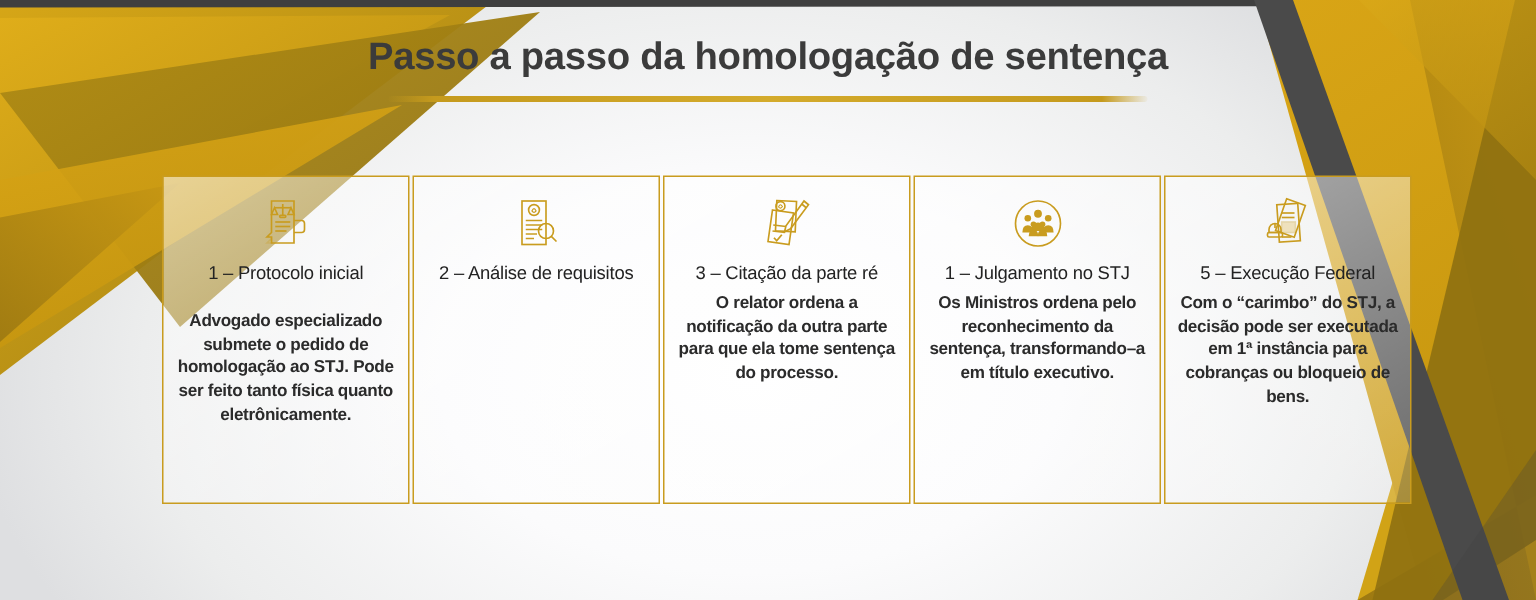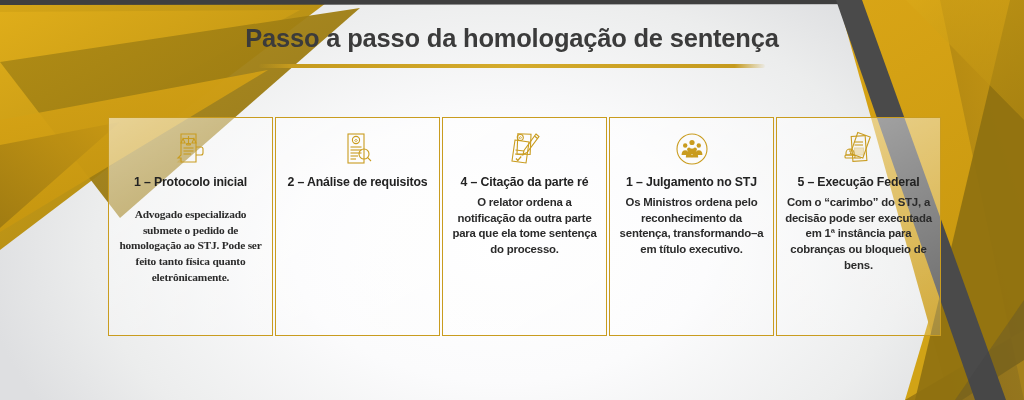--- a/index.html
+++ b/index.html
@@ -58,29 +58,29 @@
     width:165px; height:219px;
     border:1.4px solid #c99c1f;
     background:linear-gradient(150deg, rgba(255,255,255,0.55) 0%, rgba(255,255,255,0.18) 100%);
     padding:8px 7px 6px;
     display:flex; flex-direction:column; align-items:center;
     text-align:center;
   }
   .card-icon { height:46px; display:flex; align-items:center; justify-content:center; margin-bottom:3px; }
   .card-icon svg { display:block; }
   .card-title {
-    font-size:12.3px; font-weight:bold; color:#232323;
+    font-size:12.3px; font-weight:normal; color:#232323;
     line-height:1.3; letter-spacing:-0.15px;
   }
   .card-body {
     font-size:11.4px; font-weight:bold; color:#2b2b2b;
     line-height:1.38; letter-spacing:-0.2px;
     margin-top:4px;
   }
-  .card.c1 .card-body { margin-top:16px;font-family:Liberation Serif, serif; }
+  .card.c1 .card-body { margin-top:16px; }
 
   
   .logo {
     position:absolute; left:33px; top:345px; width:192px; z-index:7;
     text-align:center;
   }
   .logo-rule-top {
     height:1px; width:100%;
     background:linear-gradient(90deg, rgba(130,130,130,0) 0%, #8f8f8f 18%, #8f8f8f 82%, rgba(130,130,130,0) 100%);
     margin-bottom:5px;
@@ -202,21 +202,21 @@
           <path d="M11 12 l14 2 l-3 21 l-14 -2 z"></path>
           <circle cx="17" cy="9" r="3" transform="rotate(-6 21 16)"></circle>
           <path d="M15.7 9.4 q1.3 -2.6 2.6 0 q-1.3 1.8 -2.6 0z" stroke-width="0.7" transform="rotate(-6 21 16)"></path>
           <line x1="11.5" y1="22" x2="20" y2="23"></line>
           <line x1="11" y1="26" x2="19.5" y2="27"></line>
           <path d="M12 30.5 l1.8 2 l3.4 -4" stroke-width="1.2"></path>
           <path d="M32 6 l3 2.5 l-12 16 l-4 2 l1 -4 z"></path>
           <line x1="30.5" y1="8" x2="33.5" y2="10.5"></line>
         </svg>
       </div>
-      <div class="card-title">4 – Citação da parte ré</div>
+      <div class="card-title">3 – Citação da parte ré</div>
       <div class="card-body">O relator ordena a notificação da outra parte para que ela tome sentença do processo.</div>
     </div>
 
     <div class="card c4">
       <div class="card-icon">
         <svg width="42" height="42" viewBox="0 0 42 42" fill="none" stroke="#c99c1f" stroke-width="1.1">
           <circle cx="21" cy="21" r="15"></circle>
           <g fill="#c99c1f" stroke="none">
             <circle cx="21" cy="14.5" r="2.6"></circle>
             <path d="M16.6 26 q0 -5.6 4.4 -5.6 q4.4 0 4.4 5.6 z"></path>

